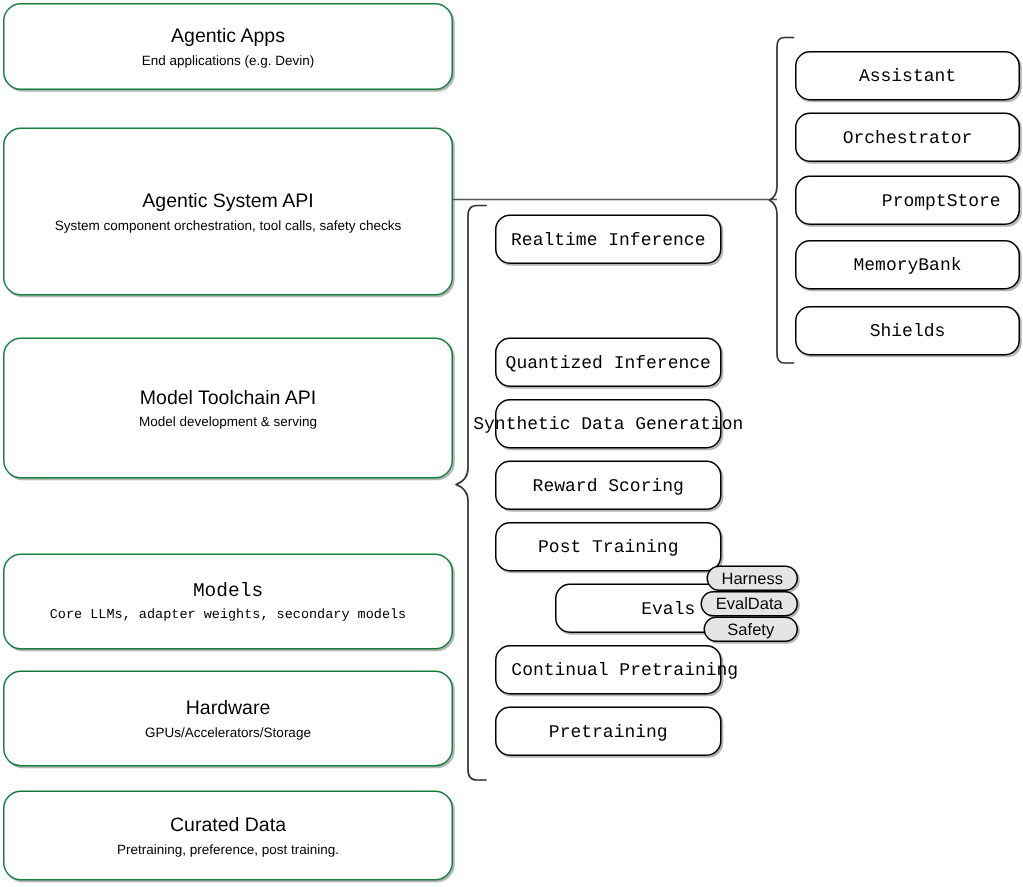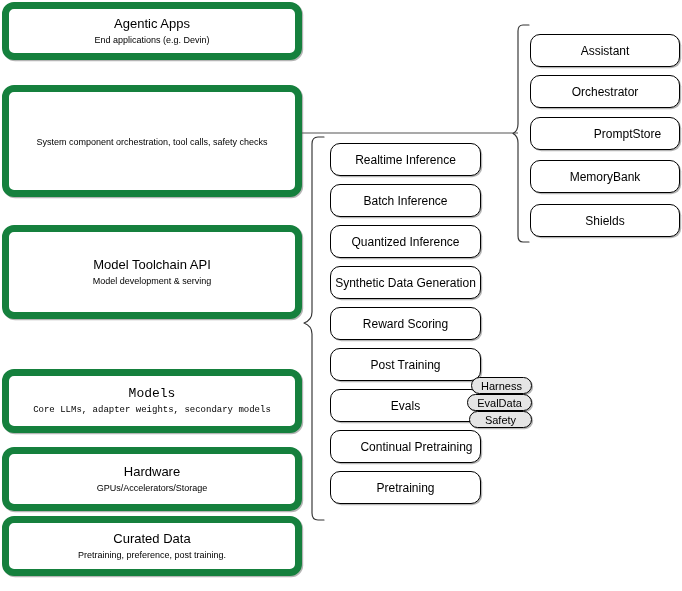--- a/index.html
+++ b/index.html
@@ -16,21 +16,21 @@
     position: relative;
     width: 682px;
     height: 591px;
     background: #ffffff;
     overflow: hidden;
   }
   .node {
     position: absolute;
     box-sizing: border-box;
     background: #ffffff;
-    border: 7px solid #15803d;
+    border: 1px solid #15803d;
     border-radius: 12px;
     display: flex;
     flex-direction: column;
     align-items: center;
     justify-content: center;
     text-align: center;
     box-shadow: 1.2px 1.2px 0 rgba(120,120,120,0.55);
   }
   .node .title {
     font-size: 13px;
@@ -57,20 +57,21 @@
     border: 1px solid #000000;
     border-radius: 10px;
     display: flex;
     align-items: center;
     justify-content: center;
     text-align: left;
     font-size: 12px;
     line-height: 14px;
     white-space: nowrap;
     box-shadow: 1.2px 1.2px 0 rgba(120,120,120,0.55);
+    font-family: Liberation Mono, monospace;
   }
   .mid-capsule { left: 330px; width: 151px; height: 33px; }
   .right-capsule { left: 530px; width: 150px; height: 33px; }
 
   .tag {
     position: absolute;
     box-sizing: border-box;
     background: #e5e5e5;
     border: 1px solid #000000;
     border-radius: 11px;
@@ -101,39 +102,40 @@
 <body>
 
 <div id="canvas">
 
   <div class="node layer-node" style="top:2px; height:58px;">
     <div class="title">Agentic Apps</div>
     <div class="subtitle">End applications (e.g. Devin)</div>
   </div>
 
   <div class="node layer-node" style="top:85px; height:112px;">
+    <div class="title">Agentic System API</div>
     <div class="subtitle">System component orchestration, tool calls, safety checks</div>
   </div>
 
   <div class="node layer-node" style="top:225px; height:94px;">
     <div class="title">Model Toolchain API</div>
     <div class="subtitle">Model development &amp; serving</div>
   </div>
 
   <div class="node layer-node" style="top:369px; height:64px;font-family:Liberation Mono, monospace;">
     <div class="title">Models</div>
     <div class="subtitle">Core LLMs, adapter weights, secondary models</div>
   </div>
 
   <div class="node layer-node" style="top:447px; height:64px;">
     <div class="title">Hardware</div>
     <div class="subtitle">GPUs/Accelerators/Storage</div>
   </div>
 
-  <div class="node layer-node" style="top:516px; height:60px;">
+  <div class="node layer-node" style="top:527px; height:60px;">
     <div class="title">Curated Data</div>
     <div class="subtitle">Pretraining, preference, post training.</div>
   </div>
 
   <div class="connector" style="left:302px; top:126px; width:216px; height:14px;">
     <svg width="216" height="14" viewBox="0 0 216 14">
       <line x1="0" y1="7" x2="216" y2="7" stroke="#555555" stroke-width="1.1"></line>
     </svg>
   </div>
 
@@ -161,36 +163,33 @@
 
   <div class="brace" style="left:303px; top:136px; width:22px; height:386px;">
     <svg width="22" height="386" viewBox="0 0 22 386" fill="none">
       <path d="M21 1 H15 Q9 1 9 8 V176 Q9 184 1 187 Q9 190 9 198 V377 Q9 384 15 384 H21" stroke="#333333" stroke-width="1.15" fill="none" stroke-linecap="round" stroke-linejoin="round"></path>
     </svg>
   </div>
 
   <div class="capsule mid-capsule" style="top:143px;">
     <span>Realtime Inference</span>
   </div>
-  <div class="capsule mid-capsule" style="top:184px;">
-    <span>Batch Inference</span>
-  </div>
   <div class="capsule mid-capsule" style="top:225px;">
     <span>Quantized Inference</span>
   </div>
   <div class="capsule mid-capsule" style="top:266px;">
     <span>Synthetic Data Generation</span>
   </div>
   <div class="capsule mid-capsule" style="top:307px;">
     <span>Reward Scoring</span>
   </div>
   <div class="capsule mid-capsule" style="top:348px;">
     <span>Post Training</span>
   </div>
-  <div class="capsule mid-capsule" style="top:389px;">
+  <div class="capsule mid-capsule" style="top:389px;margin-left:40px;">
     <span>Evals</span>
   </div>
   <div class="capsule mid-capsule" style="top:430px;padding-left:22px;">
     <span>Continual Pretraining</span>
   </div>
   <div class="capsule mid-capsule" style="top:471px;">
     <span>Pretraining</span>
   </div>
 
   <div class="tag" style="left:471px; top:377px; width:61px;">

